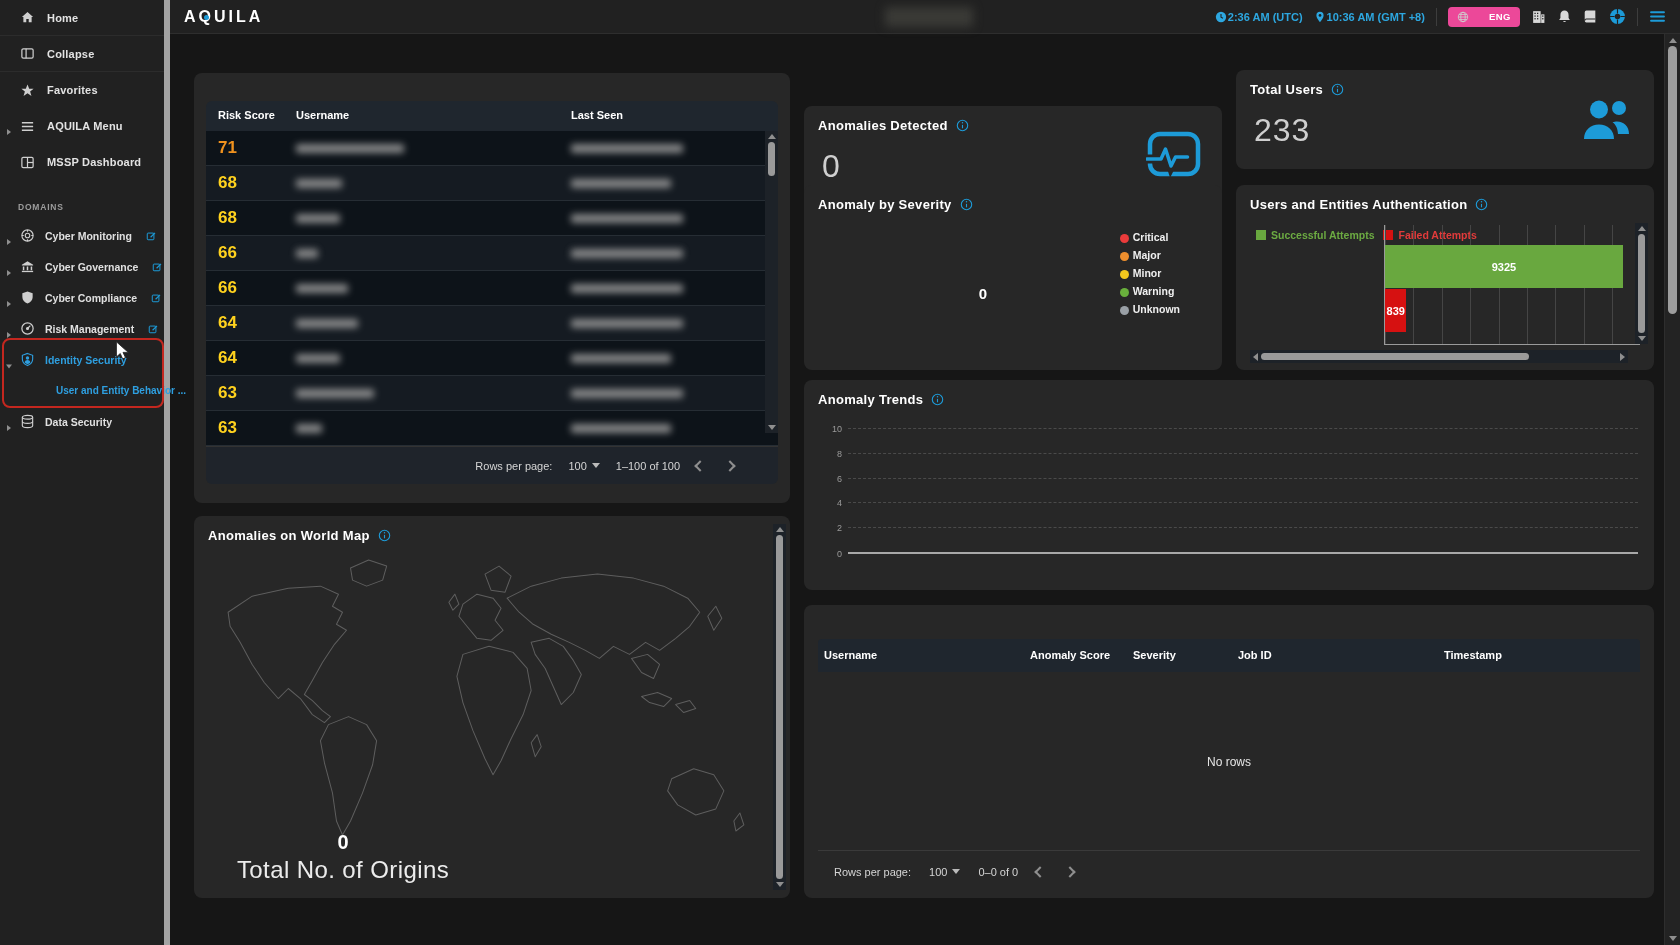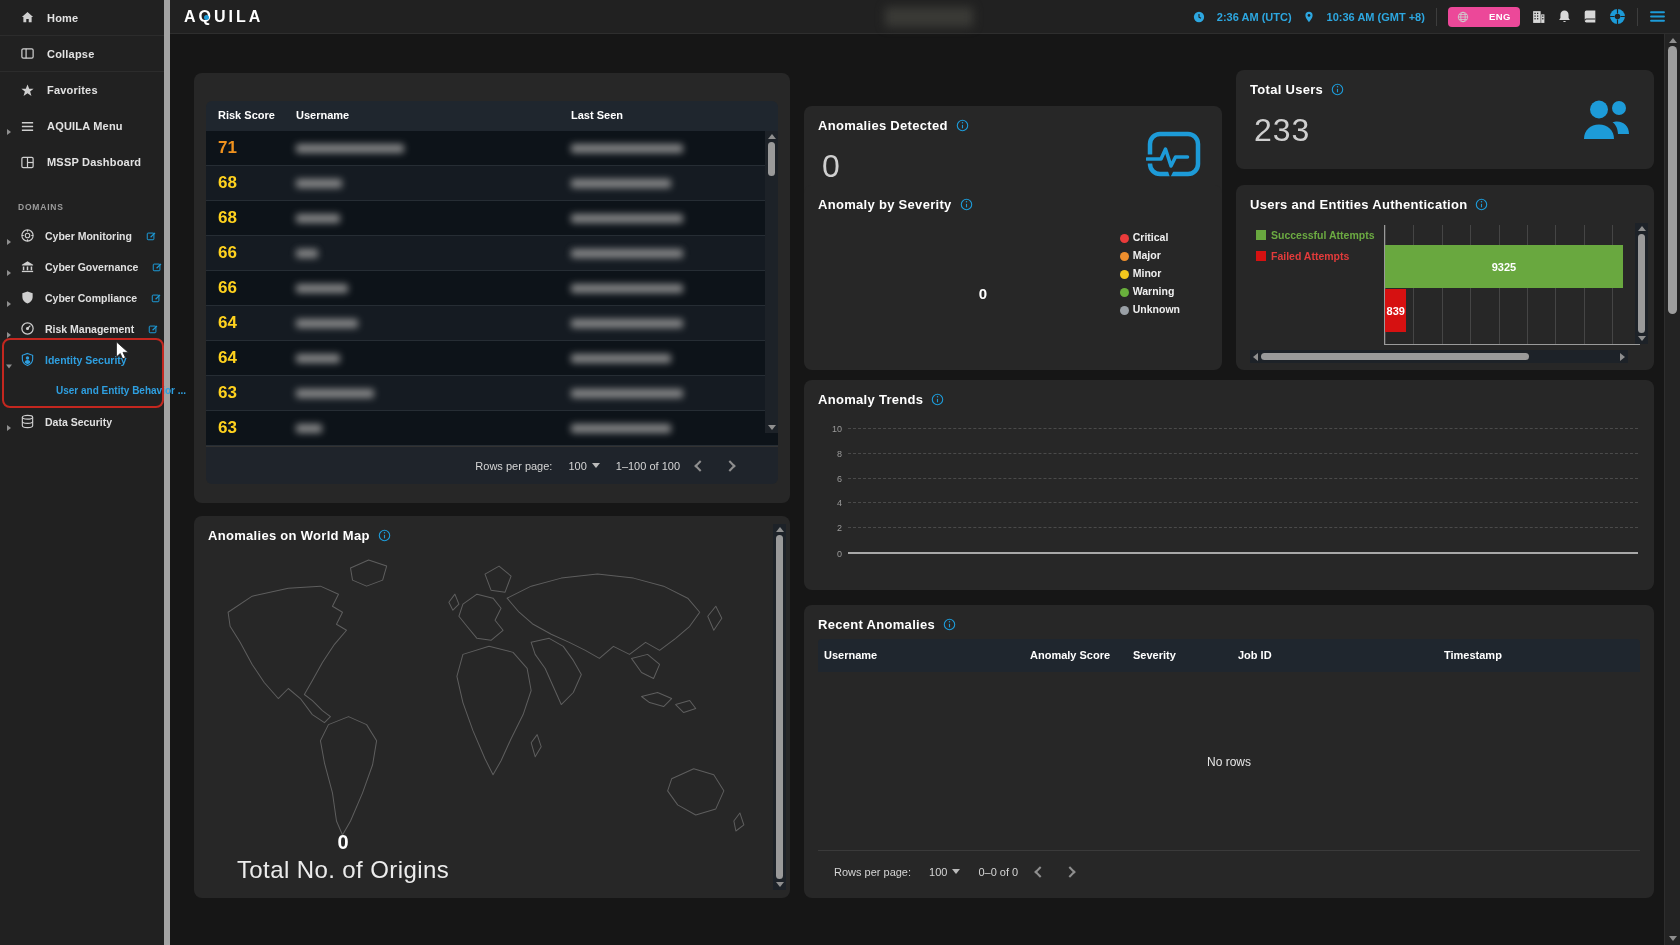--- a/index.html
+++ b/index.html
@@ -35,21 +35,21 @@
   
   #topbar { position:absolute; left:170px; right:0; top:0; height:34px; background:#212121;
     border-bottom:1px solid #2e2e2e; display:flex; align-items:center; padding:0 14px; z-index:5; }
   #logo { font-size:16px; font-weight:700; letter-spacing:3px; color:#fff; display:flex; }
   #logo .q { position:relative; }
   #logo .q::after { content:''; position:absolute; left:5px; top:7px; width:5px; height:5px;
     border-radius:50%; background:#1d9bd8; }
   #redacted-header { position:absolute; left:715px; top:7px; width:88px; height:20px;
     background:#3a3a36; filter:blur(5px); border-radius:2px; }
   #top-right { margin-left:auto; display:flex; align-items:center; gap:11px; }
-  .time-item { display:flex; align-items:flex-start; gap:12px; color:#2da7e0; font-size:11px; font-weight:700; }
+  .time-item { display:flex; align-items:flex-start; gap:1px; color:#2da7e0; font-size:11px; font-weight:700; }
   .time-item .ic { color:#2da7e0; }
   .vdiv { width:1px; height:18px; background:#3d3d3d; }
   #lang-pill { display:flex; align-items:center; gap:20px; background:#ec4899; border-radius:4px;
     padding:4px 9px; cursor:pointer;justify-content:flex-end; }
   #lang-pill .lbl { font-size:9.5px; font-weight:700; color:#fff; letter-spacing:.5px; }
   .hbtn { width:15px; height:15px; color:#d8d8d8; cursor:pointer; }
   .hbtn.cyan { color:#1d9bd8; width:17px; height:17px; }
 
   
   #main { position:absolute; left:170px; top:34px; right:16px; bottom:0; background:#161616; }
@@ -106,21 +106,21 @@
 
   
   #sev-zero { position:absolute; left:0; right:60px; top:100px; text-align:center; font-size:15px;
     font-weight:700; color:#fff; }
   #sev-legend { position:absolute; right:42px; top:46px; display:flex; flex-direction:column; gap:6px; }
   .leg-item { display:flex; align-items:flex-end; gap:4px; cursor:pointer; }
   .leg-dot { width:9px; height:9px; border-radius:50%; }
   .leg-lbl { font-size:10.5px; font-weight:700; color:#f0f0f0; }
 
   
-  #auth-legend { position:absolute; left:20px; top:44px; display:flex; flex-direction:column; gap:9px; }
+  #auth-legend { position:absolute; left:20px; top:44px; display:flex; flex-direction:row; gap:9px; }
   .aleg-item { display:flex; align-items:center; gap:5px; cursor:pointer; }
   .aleg-sq { width:10px; height:10px; }
   .aleg-lbl { font-size:10.5px; font-weight:700; }
   #auth-plot { position:absolute; left:148px; width:256px; top:40px; height:120px;
     border-left:1px solid #9a9a9a; border-bottom:1px solid #9a9a9a;
     background:repeating-linear-gradient(to right, #454545 0, #454545 1px, transparent 1px, transparent 28.4px); }
   .auth-bar { position:absolute; left:0; height:43px; display:flex; align-items:center; justify-content:center; }
   .auth-bar .bval { font-size:11px; font-weight:700; color:#fff; }
   #auth-hscroll { position:absolute; left:14px; right:26px; bottom:7px; height:13px; background:#1d2228;
     display:flex; align-items:center; padding:0 3px; cursor:pointer; }
@@ -673,30 +673,20 @@
         <div class="trend-line" style="top: 80%;">
           <span class="trend-tick">2</span>
         </div>
         <div class="trend-line zero" style="top: 100%;">
           <span class="trend-tick">0</span>
         </div>
       </div>
   </section>
 
   <section class="card" style="left:634px; top:571px; width:850px; height:293px;">
-    <div class="card-head">
-      <span class="card-title">Recent Anomalies</span>
-      <span class="ic info">
-          <svg viewBox="0 0 14 14" fill="none" stroke="currentColor" stroke-width="1.2">
-            <circle cx="7" cy="7" r="5.6"></circle>
-            <line x1="7" y1="6.3" x2="7" y2="10"></line>
-            <circle cx="7" cy="4.1" r="0.8" fill="currentColor" stroke="none"></circle>
-          </svg>
-        </span>
-    </div>
     <div id="ra-header">
         <span style="left: 6px;">Username</span>
         <span style="left: 212px;">Anomaly Score</span>
         <span style="left: 315px;">Severity</span>
         <span style="left: 420px;">Job ID</span>
         <span style="left: 626px;">Timestamp</span>
       </div>
     <div id="ra-empty">No rows</div>
     <div id="ra-footer">
       <span class="pg-label">Rows per page:</span>

